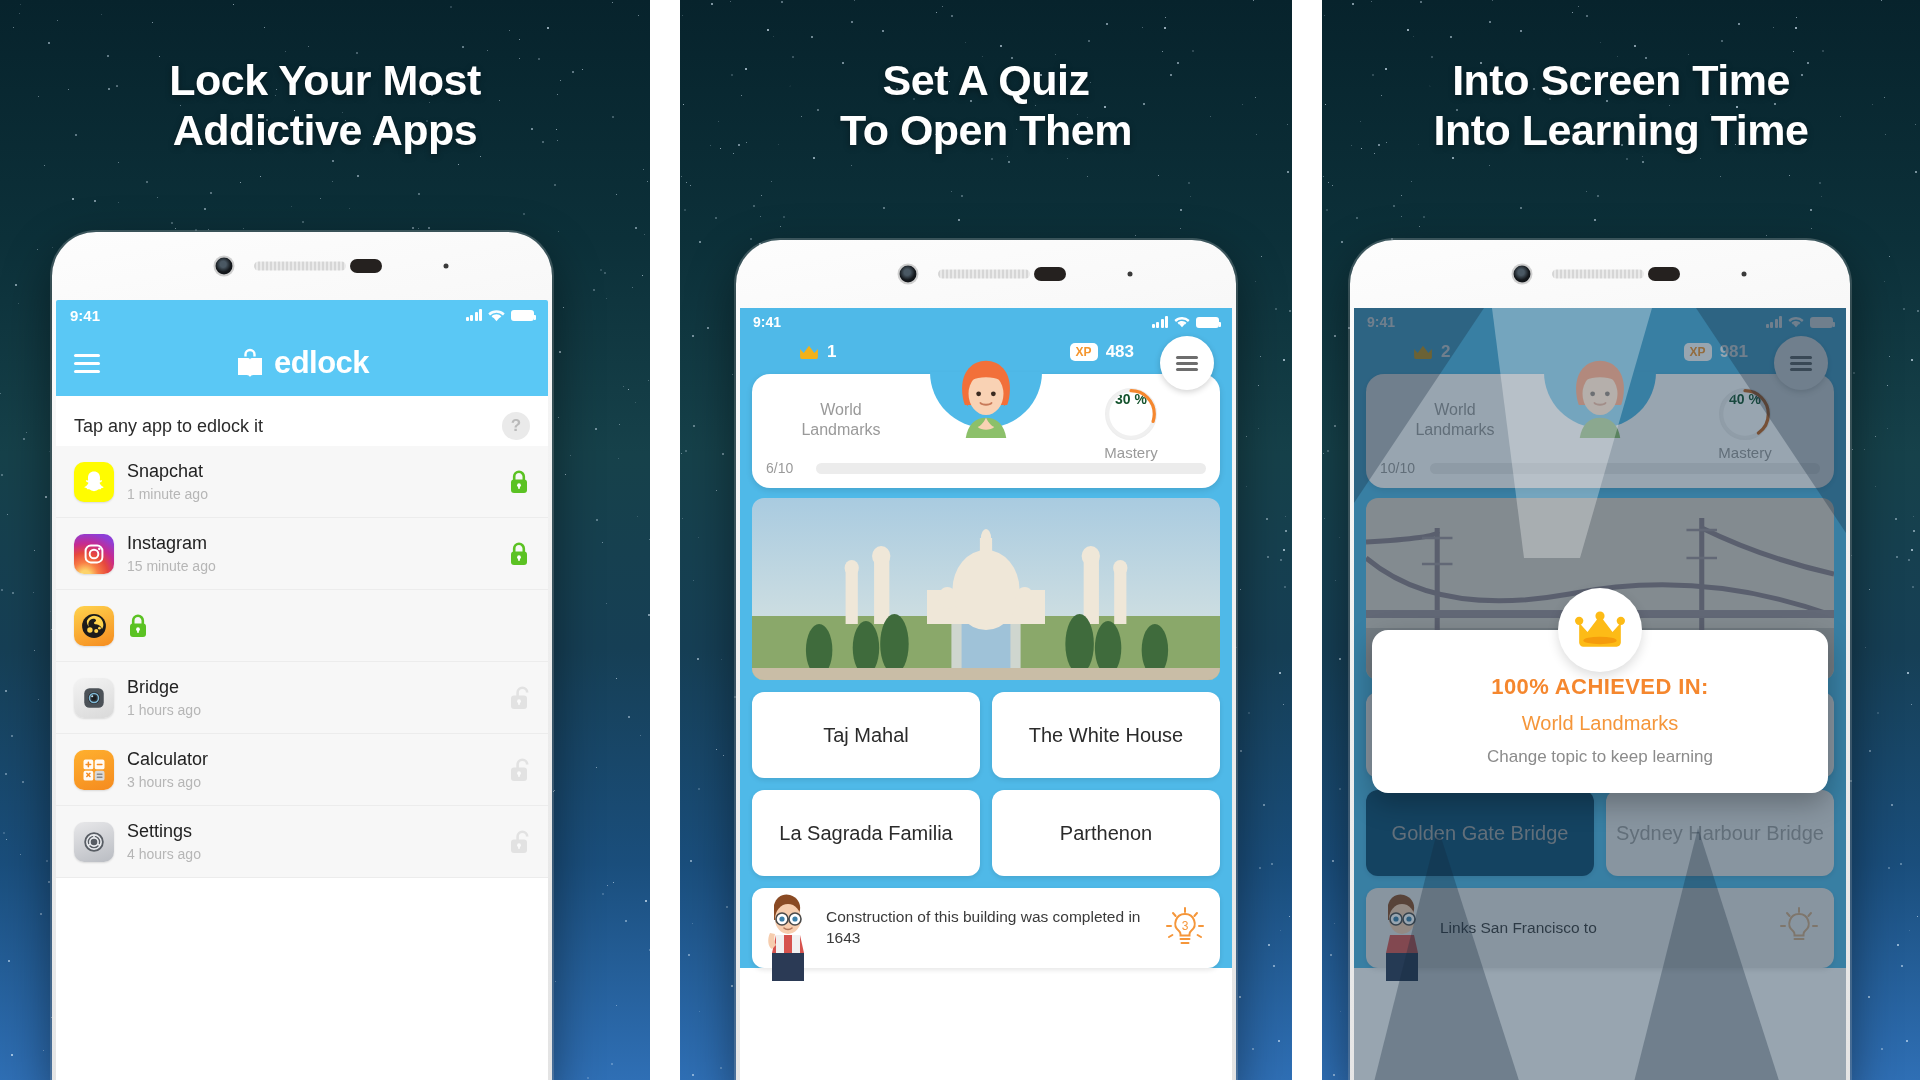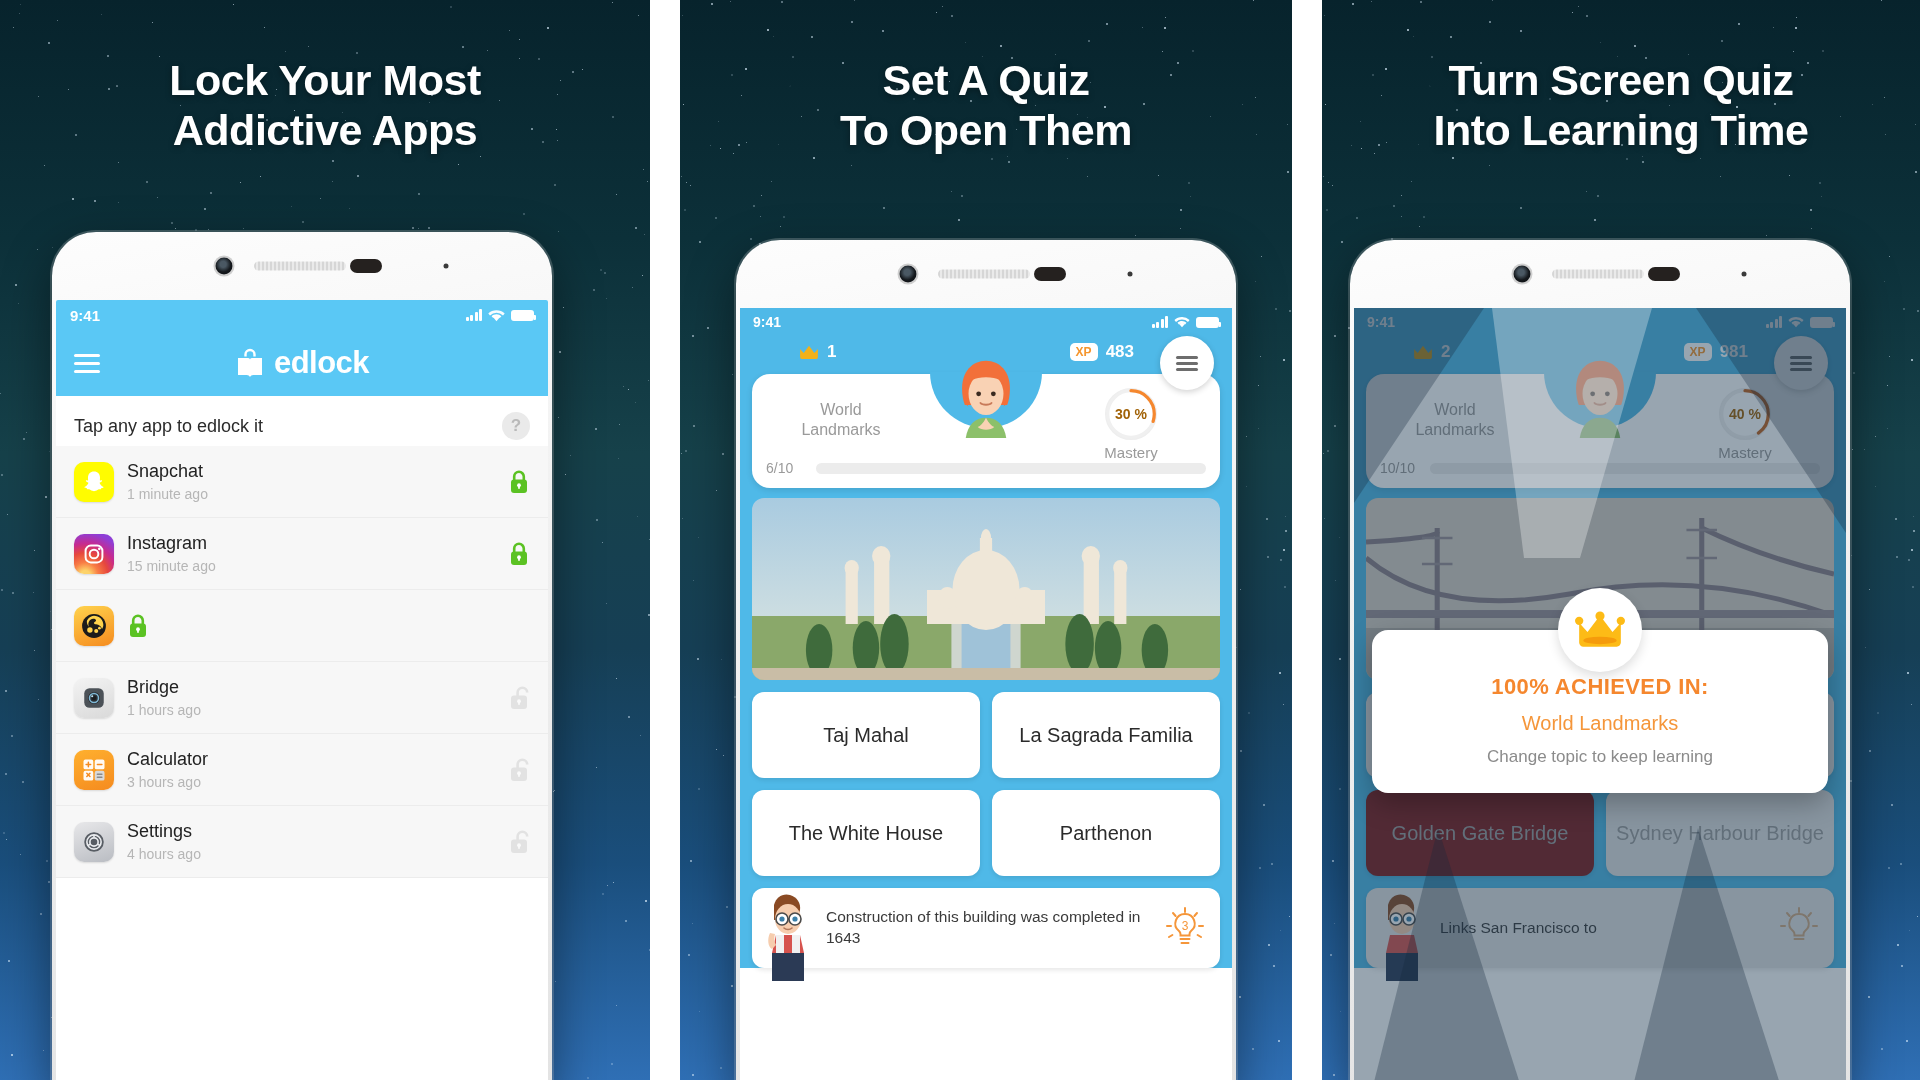--- a/index.html
+++ b/index.html
@@ -162,22 +162,22 @@
   }
   .q-card-notch {
     position:absolute; left:50%; transform:translateX(-50%); top:-2px;
     width:112px; height:56px; background:#4fb9e8; border-radius:0 0 56px 56px;
   }
   .q-cardrow { display:flex; align-items:flex-start; justify-content:space-between; height:74px; }
   .topic { width:150px; text-align:center; font-size:16px; color:#9a9a9a; line-height:1.25; padding-top:16px;}
   .mastery { width:150px; text-align:center; padding-top:4px;}
   .ring {
     width:52px;height:52px;border-radius:50%; margin: 0 auto;
-    display:flex;align-items:center;justify-content:center;
-    font-size:14px;color:#a16207;font-weight:700;
+    display:flex;align-items:flex-start;justify-content:center;
+    font-size:14px;color:#14532d;font-weight:700;
     border:3px solid #eeeeee; position:relative;
   }
   .ring .arc { position:absolute; inset:-3px; border-radius:50%; }
   .mastery-label{ font-size:15px; color:#9a9a9a; margin-top:4px;}
   .avatar {
     width:92px;height:92px; position:absolute; left:50%; transform:translateX(-50%);
     top:-28px;
   }
   .prog-row { display:flex; align-items:center; gap:10px; margin-top:2px; }
   .prog-num { font-size:14px; color:#9a9a9a; width:40px; }
@@ -1370,22 +1370,22 @@
                 <ellipse cx="350" cy="150" rx="13" ry="27"></ellipse>
                 <ellipse cx="66" cy="152" rx="13" ry="26"></ellipse>
                 <ellipse cx="396" cy="152" rx="13" ry="26"></ellipse>
               </g>
               <rect y="170" width="460" height="12" fill="#c9bda6"></rect>
             </svg>
           </div>
 
           <div class="q-grid">
             <div class="q-opt">Taj Mahal</div>
+            <div class="q-opt">The White House</div>
             <div class="q-opt">La Sagrada Familia</div>
-            <div class="q-opt">The White House</div>
             <div class="q-opt">Parthenon</div>
           </div>
 
           <div class="q-hint">
             <svg width="56" height="92" viewBox="0 0 56 92" style="margin-top:14px;flex:none">
               <path d="M14 16c2-8 9-12 16-10 7 2 11 8 10 15l-2 8-24 2z" fill="#8a4a23"></path>
               <ellipse cx="28" cy="30" rx="13" ry="15" fill="#f6cdae"></ellipse>
               <circle cx="22" cy="30" r="6" fill="#fff" stroke="#4a4a4a" stroke-width="1.6"></circle>
               <circle cx="35" cy="30" r="6" fill="#fff" stroke="#4a4a4a" stroke-width="1.6"></circle>
               <circle cx="22" cy="30" r="2.6" fill="#3b7fa8"></circle>
@@ -1815,21 +1815,21 @@
         <span class="st" style="left:388px;top:114px;width:1px;height:1px;opacity:0.39"></span>
         <span class="st" style="left:8px;top:954px;width:1.6px;height:1.6px;opacity:0.60"></span>
         <span class="st" style="left:237px;top:550px;width:1.6px;height:1.6px;opacity:0.81"></span>
         <span class="st" style="left:479px;top:745px;width:1.6px;height:1.6px;opacity:0.89"></span>
         <span class="st" style="left:315px;top:1064px;width:1px;height:1px;opacity:0.39"></span>
         <span class="st" style="left:367px;top:629px;width:1px;height:1px;opacity:0.44"></span>
         <span class="st" style="left:569px;top:804px;width:1.6px;height:1.6px;opacity:0.61"></span>
       </div>
 
     <div class="headline">
-      <span>Turn Screen Quiz</span>
+      <span>Into Screen Time</span>
       <span class="l2">Into Learning Time</span>
     </div>
 
     <div class="phone" style="left:28px; top:240px; width:500px; height:852px;">
       <div class="phone-top">
         <div class="cam"></div>
         <div class="speaker"></div>
         <div class="sensor"></div>
         <div class="dot"></div>
       </div>
@@ -1920,21 +1920,21 @@
               <g stroke="#9b8f95" stroke-width="2.5">
                 <path d="M55 40h30M55 66h30M315 32h30M315 60h30"></path>
               </g>
               <rect y="112" width="460" height="8" fill="#9b8f95"></rect>
             </svg>
           </div>
 
           <div class="q-grid">
             <div class="q-opt" style="background:#e2e2e2;color:#b3b3b3"></div>
             <div class="q-opt" style="background:#e2e2e2;color:#b3b3b3"></div>
-            <div class="q-opt" style="background:#7f1d1d;color:#9b9b9b">Golden Gate Bridge</div>
+            <div class="q-opt" style="background:#0c4a6e;color:#9b9b9b">Golden Gate Bridge</div>
             <div class="q-opt" style="background:#e2e2e2;color:#9b9b9b">Sydney Harbour Bridge</div>
           </div>
 
           <div class="q-hint" style="background:#e2e2e2">
             <svg width="56" height="92" viewBox="0 0 56 92" style="margin-top:14px;flex:none">
               <path d="M14 16c2-8 9-12 16-10 7 2 11 8 10 15l-2 8-24 2z" fill="#8a4a23"></path>
               <ellipse cx="28" cy="30" rx="13" ry="15" fill="#f6cdae"></ellipse>
               <circle cx="22" cy="30" r="6" fill="#fff" stroke="#4a4a4a" stroke-width="1.6"></circle>
               <circle cx="35" cy="30" r="6" fill="#fff" stroke="#4a4a4a" stroke-width="1.6"></circle>
               <circle cx="22" cy="30" r="2.6" fill="#3b7fa8"></circle>

